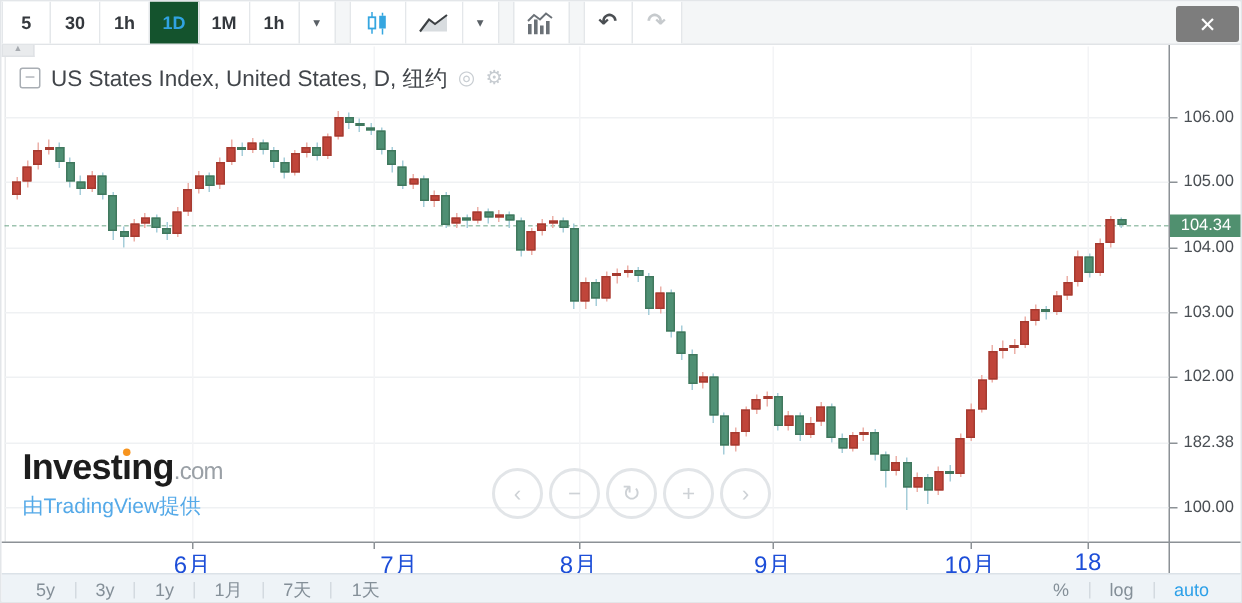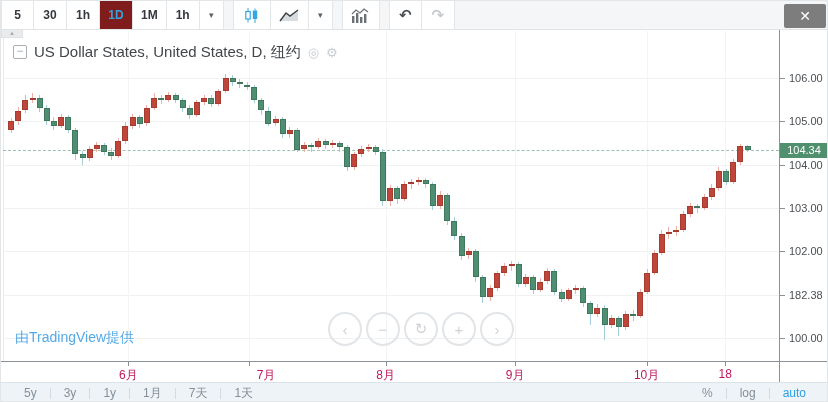--- a/index.html
+++ b/index.html
@@ -9,21 +9,21 @@
     font-family:"Liberation Sans","DejaVu Sans",sans-serif;
     background:#fff; border:1px solid #e3e6e9;
   }
   
   .toolbar { position:absolute; left:0; top:0; width:828px; height:29px;
     background:#f4f6f7; border-bottom:1px solid #e1e4e7; display:flex; align-items:stretch; z-index:10; }
   .tb-group { display:flex; align-items:stretch; }
   .tb-btn { min-width:33px; padding:0 8px; height:28px; line-height:28px; text-align:center;
     background:#fff; border-right:1px solid #e4e7ea; font-size:12px; font-weight:bold; color:#34383d; cursor:pointer; }
   .tb-btn.first { border-left:1px solid #e4e7ea; }
-  .tb-btn.active { background:#7f1d1d; color:#30a3e1; }
+  .tb-btn.active { background:#14532d; color:#30a3e1; }
   .tb-btn.caret { min-width:24px; padding:0 4px; font-size:9px; color:#5a6066; }
   .tb-btn.icon-btn { display:flex; align-items:center; justify-content:center; min-width:38px; }
   .tb-gap { width:9px; }
   .tb-btn.disabled { color:#c6cacd; }
   .close-btn { position:absolute; right:3px; top:3px; width:42px; height:24px; background:#7d7d7d;
     color:#fff; font-size:14px; font-weight:bold; text-align:center; line-height:24px; border-radius:2px; cursor:pointer; }
   .collapse-tab { position:absolute; left:0; top:29px; width:22px; height:8px; background:#e9ebed;
     border:1px solid #dfe2e5; border-top:none; font-size:7px; line-height:6px; text-align:center; color:#a7abb0; z-index:9; cursor:pointer;}
   
   .chart-header { position:absolute; left:12px; top:41px; height:20px; display:flex; align-items:center; gap:7px; z-index:6; }
@@ -47,21 +47,21 @@
   .wick { position:absolute; width:1px; }
   .body { position:absolute; width:6px; border:1px solid; }
   .up   .wick, .wick.up { background:#ecb0a8; }
   .down .wick, .wick.down { background:#a5cdd9; }
   .body.up   { background:#c0453a; border-color:#a63b30; }
   .body.down { background:#4e8f73; border-color:#40785e; }
   
   .ytick  { position:absolute; left:779px; width:5px; height:1px; background:#8c9196; }
   .ylabel { position:absolute; left:788px; font-size:11px; color:#4a4f54; }
   .xtick  { position:absolute; top:361px; width:1px; height:4px; background:#8c9196; }
-  .xlabel { position:absolute; top:366px; font-size:12px; color:#be185d; transform:translateX(-50%); }
+  .xlabel { position:absolute; top:366px; font-size:16px; color:#1d4ed8; transform:translateX(-50%); }
   .price-badge { position:absolute; left:779px; top:142px; width:48px; height:15px; background:#50906f;
     color:#fff; font-size:11px; line-height:15px; text-align:center; z-index:6; }
   
   .logo { position:absolute; left:14px; top:297px; z-index:5; white-space:nowrap; cursor:pointer; }
   .logo .brand { font-size:24px; font-weight:bold; color:#1d1d1d; letter-spacing:-0.5px; }
   .logo .iword { position:relative; }
   .logo .iword::after { content:""; position:absolute; left:1px; top:1px; width:5px; height:5px;
     border-radius:50%; background:#f7941e; }
   .logo .tld { font-size:16px; color:#9aa0a6; font-weight:normal; }
   .attribution { position:absolute; left:14px; top:328px; font-size:14px; color:#54a9e8; z-index:5; cursor:pointer; }
@@ -402,27 +402,30 @@
       <div class="xtick" style="left: 645.6px;"></div>
       <div class="xlabel" style="left: 645.6px;">10月</div>
       <div class="xtick" style="left: 724.3px;"></div>
       <div class="xlabel" style="left: 724.3px;">18</div>
     </div>
 
   <div class="chart-header">
     <div class="collapse-box">
       <span>−</span>
     </div>
-    <div class="chart-title">US Dollar States, United States, D, 纽约</div>
+    <div class="chart-title">US States Index, United States, D, 纽约</div>
     <span class="hdr-ico">◎</span>
     <span class="hdr-ico">⚙</span>
   </div>
 
   <div class="price-badge">104.34</div>
 
+  <div class="logo">
+    <span class="brand"><span>Invest</span><span class="iword">ı</span><span>ng</span><span class="tld">.com</span></span>
+  </div>
   <div class="attribution">由TradingView提供</div>
 
   <div class="nav-circles" id="navCircles">
       <div class="nav-circle">
         <span>‹</span>
       </div>
       <div class="nav-circle">
         <span>−</span>
       </div>
       <div class="nav-circle">

